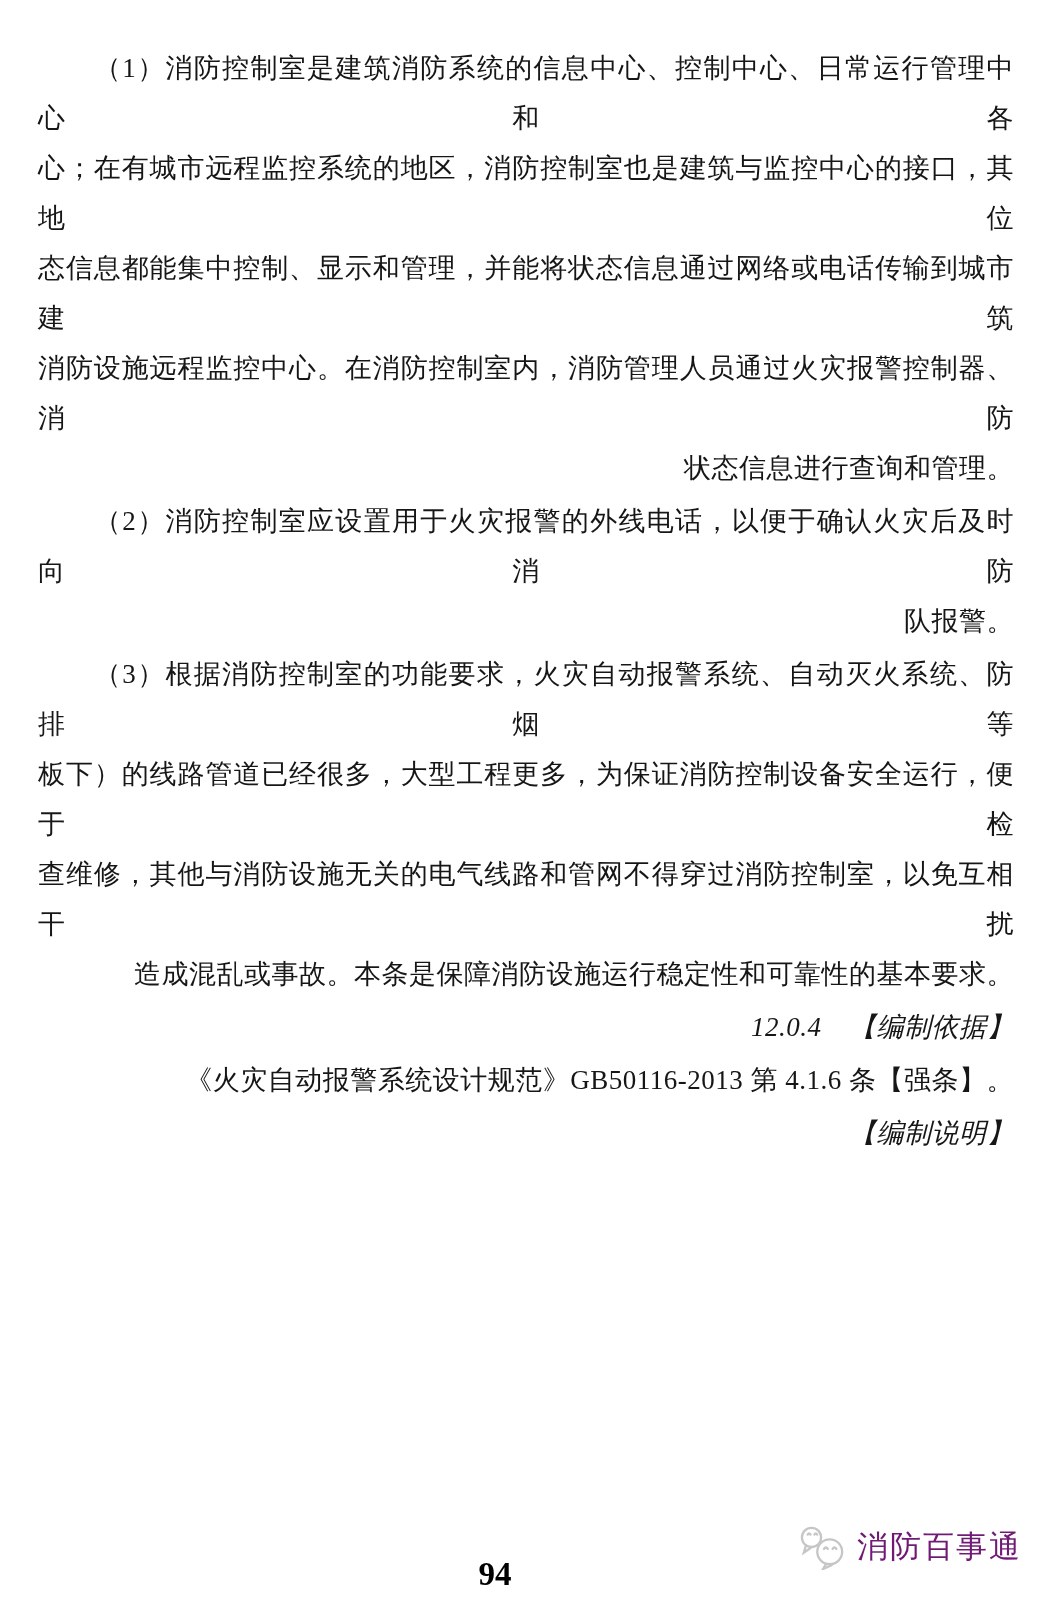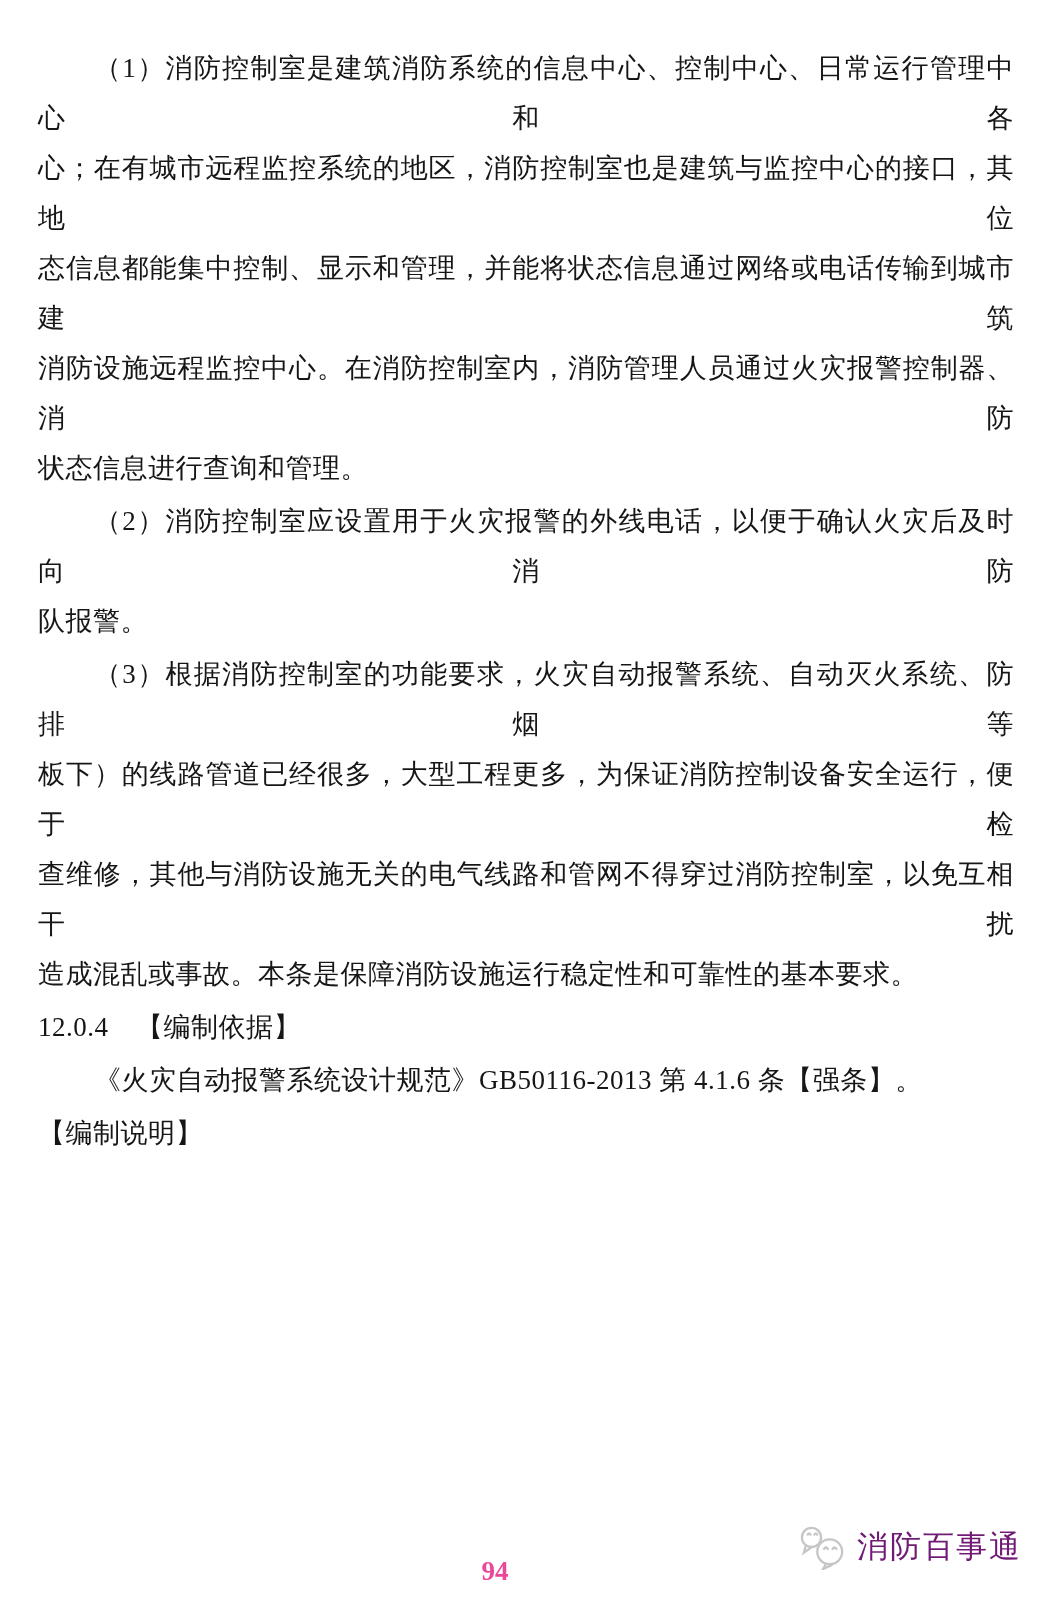--- a/index.html
+++ b/index.html
@@ -15,38 +15,38 @@
   .doc{
     position:absolute;
     left:35px;top:40px;width:982px;
     font-size:27px;
     line-height:50px;
     letter-spacing:0.5px;
   }
   .block{margin:3px;padding:0;}
   .line{
     white-space:nowrap;
-    text-align:left;
+    text-align:right;
   }
   .line.just{
     white-space:normal;
     text-align:justify;
     text-align-last:justify;
     text-justify:inter-character;
   }
   .line.indent{padding-left:56px;}
   .line.indent.just{padding-left:0;text-indent:56px;}
-  .heading{font-weight:normal;}
+  .heading{font-weight:normal;font-style:italic;}
   .footer-pagenum{
     position:absolute;
     left:0;top:1556px;width:990px;
     text-align:center;
-    font-size:27px;
+    font-size:33px;
     font-weight:bold;
-    color:#ec4899;
+    color:#000000;
   }
   .watermark{
     position:absolute;
     right:28px;top:1524px;
     display:flex;align-items:center;gap:8px;
     color:#701a75;
     font-size:31px;
     letter-spacing:2px;
     user-select:none;
   }

